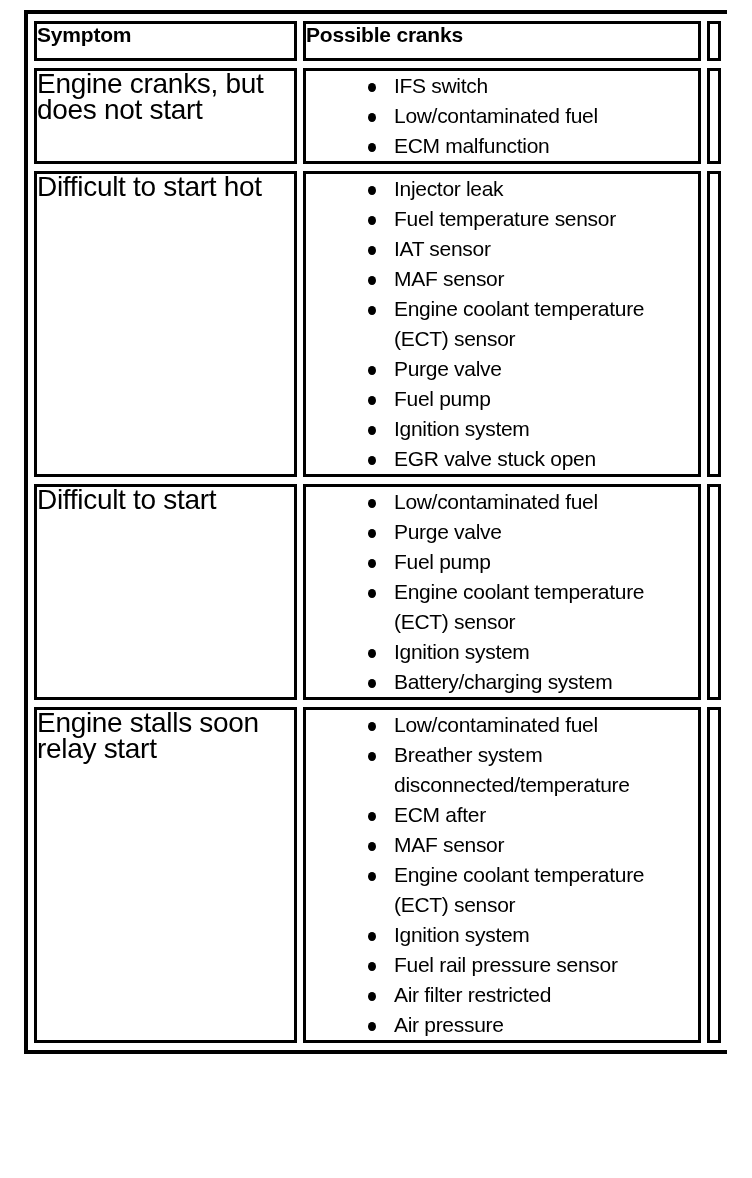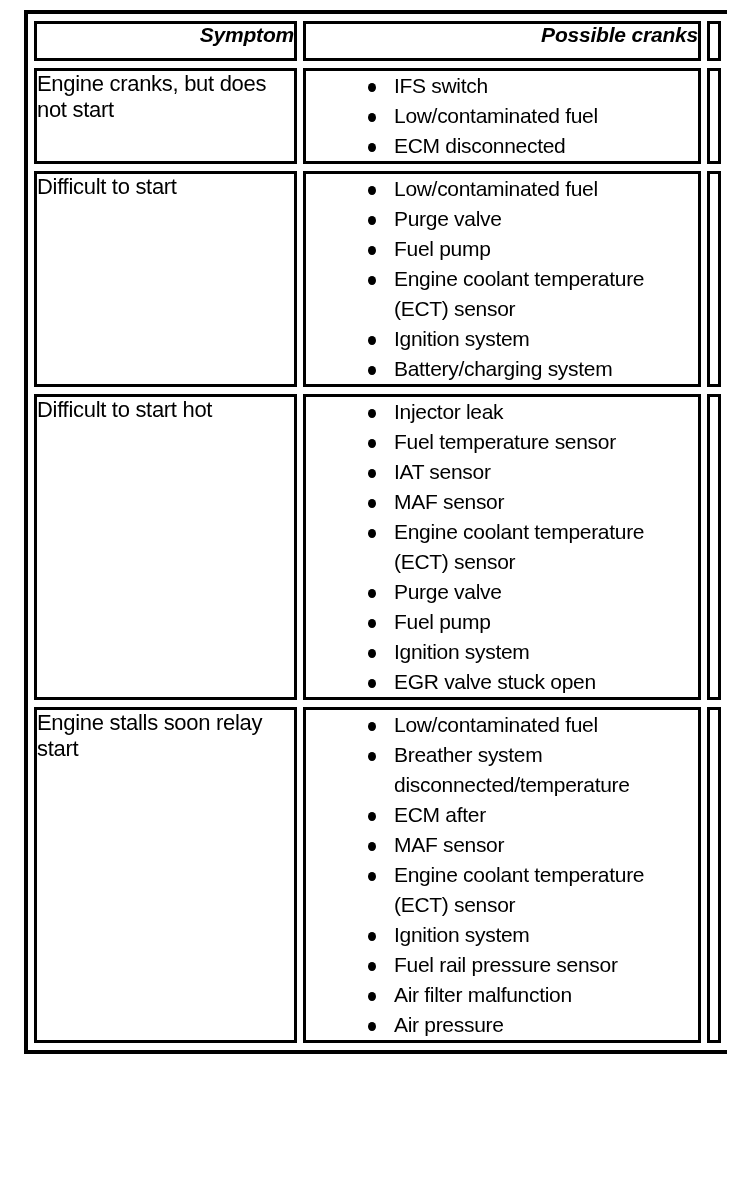--- a/index.html
+++ b/index.html
@@ -41,33 +41,32 @@
     vertical-align: top;
     padding: 0;
     background: #ffffff;
   }
 
   col.c-symptom { width: 263px; }
   col.c-source  { width: 398px; }
   col.c-sliver  { width: 14px; }
 
   th.hdr {
-    text-align: right;
+    text-align: left;
     font-weight: bold;
     font-size: 21px;
     line-height: 21px;
     height: 34px;
     padding: 7px 0 6px 0;
     letter-spacing: -0.2px;
-    font-style: italic;
   }
   th.hdr-sliver { padding: 0; }
 
   td.symptom-cell {
-    font-size: 22px;
+    font-size: 28px;
     line-height: 26px;
     padding: 4px 4px 4px 4px;
     letter-spacing: -0.3px;
   }
   td.symptom-cell .sym-inner {
     display: block;
   }
   td.vpos-mid               { vertical-align: middle; }
   td.vpos-lowmid            { vertical-align: middle; }
 
@@ -120,37 +119,21 @@
     </thead>
     <tbody id="table-body">
         <tr>
           <td class="symptom-cell vpos-mid">
             <span class="sym-inner">Engine cranks, but does not start</span>
           </td>
           <td class="source-cell">
             <ul class="src-list">
               <li>IFS switch</li>
               <li>Low/contaminated fuel</li>
-              <li>ECM disconnected</li>
-            </ul>
-          </td>
-          <td class="sliver-cell"></td>
-        </tr>
-        <tr>
-          <td class="symptom-cell vpos-mid">
-            <span class="sym-inner">Difficult to start</span>
-          </td>
-          <td class="source-cell">
-            <ul class="src-list">
-              <li>Low/contaminated fuel</li>
-              <li>Purge valve</li>
-              <li>Fuel pump</li>
-              <li>Engine coolant temperature (ECT) sensor</li>
-              <li>Ignition system</li>
-              <li>Battery/charging system</li>
+              <li>ECM malfunction</li>
             </ul>
           </td>
           <td class="sliver-cell"></td>
         </tr>
         <tr>
           <td class="symptom-cell vpos-lowmid">
             <span class="sym-inner">Difficult to start hot</span>
           </td>
           <td class="source-cell">
             <ul class="src-list">
@@ -161,33 +144,49 @@
               <li>Engine coolant temperature (ECT) sensor</li>
               <li>Purge valve</li>
               <li>Fuel pump</li>
               <li>Ignition system</li>
               <li>EGR valve stuck open</li>
             </ul>
           </td>
           <td class="sliver-cell"></td>
         </tr>
         <tr>
+          <td class="symptom-cell vpos-mid">
+            <span class="sym-inner">Difficult to start</span>
+          </td>
+          <td class="source-cell">
+            <ul class="src-list">
+              <li>Low/contaminated fuel</li>
+              <li>Purge valve</li>
+              <li>Fuel pump</li>
+              <li>Engine coolant temperature (ECT) sensor</li>
+              <li>Ignition system</li>
+              <li>Battery/charging system</li>
+            </ul>
+          </td>
+          <td class="sliver-cell"></td>
+        </tr>
+        <tr>
           <td class="symptom-cell vpos-lowmid">
             <span class="sym-inner">Engine stalls soon relay start</span>
           </td>
           <td class="source-cell">
             <ul class="src-list">
               <li>Low/contaminated fuel</li>
               <li>Breather system disconnected/temperature</li>
               <li>ECM after</li>
               <li>MAF sensor</li>
               <li>Engine coolant temperature (ECT) sensor</li>
               <li>Ignition system</li>
               <li>Fuel rail pressure sensor</li>
-              <li>Air filter malfunction</li>
+              <li>Air filter restricted</li>
               <li>Air pressure</li>
             </ul>
           </td>
           <td class="sliver-cell"></td>
         </tr>
       </tbody>
   </table>
 </div>
 
 </body></html>

